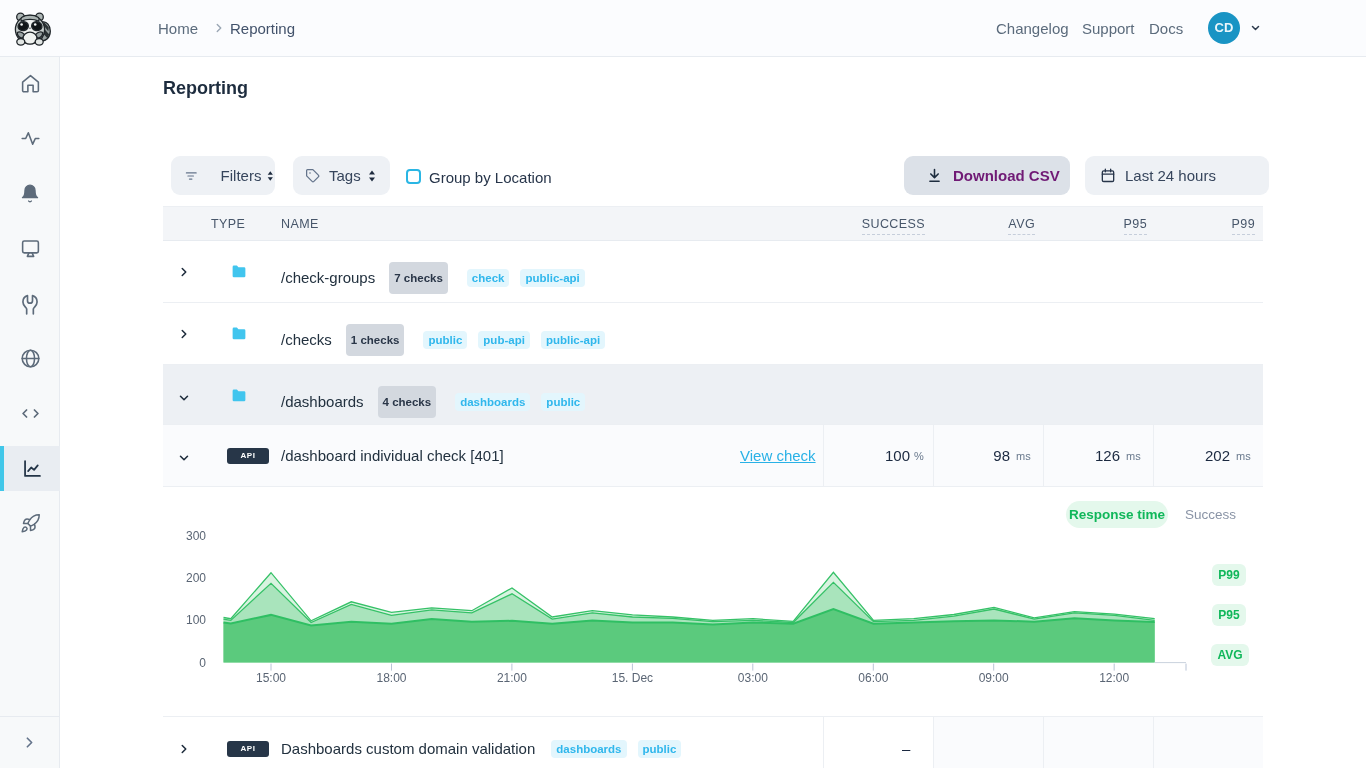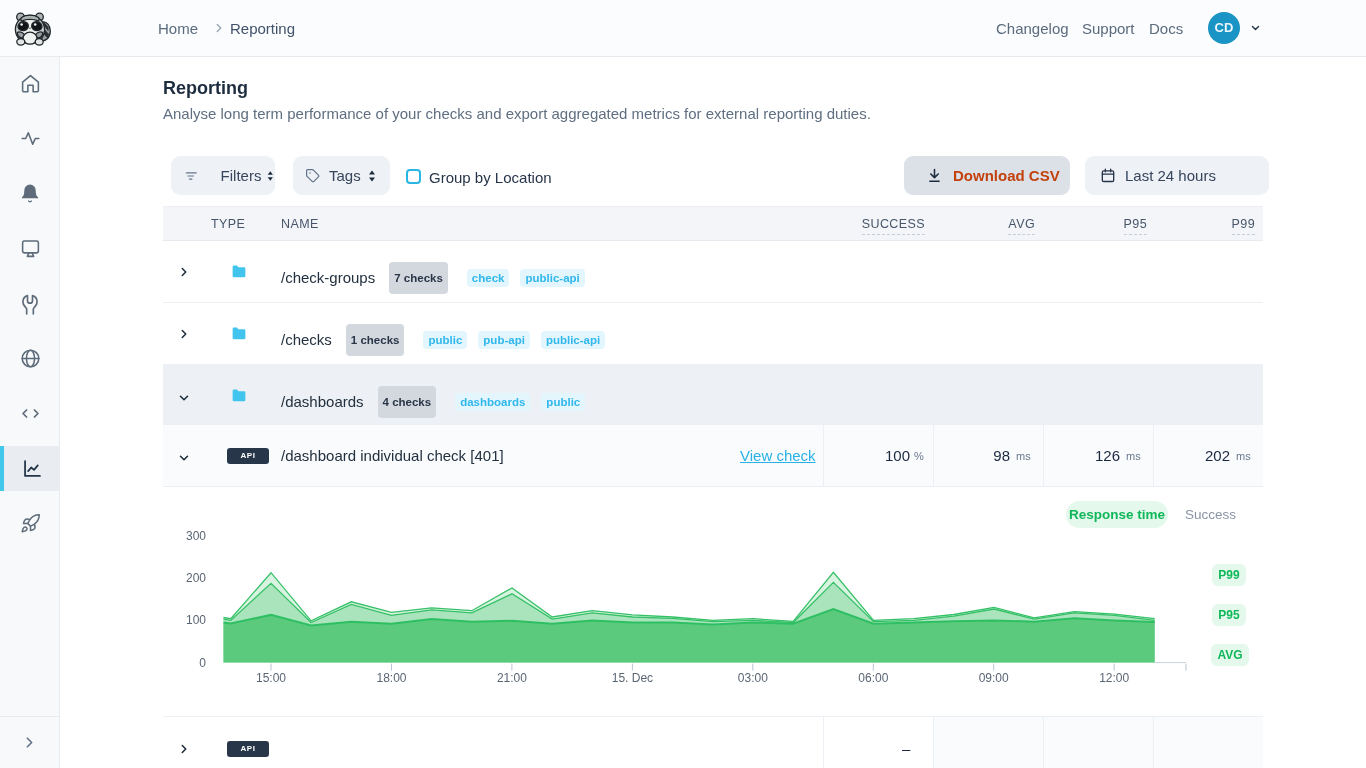--- a/index.html
+++ b/index.html
@@ -139,21 +139,20 @@
   </div>
   <div class="sidebottom">
     <svg width="17" height="17" viewBox="0 0 24 24" fill="none" stroke="#64748b" stroke-width="2.4" stroke-linecap="round" stroke-linejoin="round">
         <polyline points="9 18 15 12 9 6"></polyline>
       </svg>
   </div>
 </div>
 
 <div class="content">
   <h1>Reporting</h1>
-  <div class="subtitle">Analyse long term performance of your checks and export aggregated metrics for external reporting duties.</div>
 
   <div class="btn" style="left:111px;width:104px">
     <svg style="margin-left:13px" width="17" height="16" viewBox="0 0 24 24" fill="none" stroke="#64748b" stroke-width="2" stroke-linecap="round">
         <path d="M4 7 h16 M6.5 12 h9 M9 17 h4"></path>
       </svg>
     <span style="margin-left:22px">Filters</span>
     <svg style="margin-left:5px" width="10" height="12" viewBox="0 0 20 24" fill="#1e2b3e">
         <path d="M10 1 L16 9 H4 Z M10 23 L4 15 H16 Z"></path>
       </svg>
   </div>
@@ -162,21 +161,21 @@
         <path d="M12.6 2.6 L21.4 11.4 a2 2 0 0 1 0 2.8 L14.2 21.4 a2 2 0 0 1 -2.8 0 L2.6 12.6 V4 a1.4 1.4 0 0 1 1.4 -1.4 Z"></path>
         <circle cx="8" cy="8" r="1.3" fill="#64748b" stroke="none"></circle>
       </svg>
     <span style="margin-left:9px">Tags</span>
     <svg style="margin-left:6px" width="10" height="12" viewBox="0 0 20 24" fill="#1e2b3e">
         <path d="M10 1 L16 9 H4 Z M10 23 L4 15 H16 Z"></path>
       </svg>
   </div>
   <div class="cb"></div>
   <div class="cblabel">Group by Location</div>
-  <div class="btn" style="left:844px;width:166px;background:#dce1e8;font-weight:bold;color:#c2410c">
+  <div class="btn" style="left:844px;width:166px;background:#dce1e8;font-weight:bold;color:#701a75">
     <svg style="margin-left:22px" width="17" height="17" viewBox="0 0 24 24" fill="none" stroke="#1d2c3e" stroke-width="2.2" stroke-linecap="round" stroke-linejoin="round">
         <path d="M12 3.5 v11 M6.8 9.8 l5.2 5.2 5.2-5.2 M5.5 20 h13"></path>
       </svg>
     <span style="margin-left:10px">Download CSV</span>
   </div>
   <div class="btn" style="left:1025px;width:184px">
     <svg style="margin-left:15px" width="16" height="17" viewBox="0 0 24 24" fill="none" stroke="#27354a" stroke-width="2" stroke-linecap="round" stroke-linejoin="round">
         <rect x="3.5" y="5" width="17" height="16" rx="2"></rect>
         <path d="M8 2.5 v4 M16 2.5 v4 M3.5 10 h17"></path>
       </svg>
@@ -279,20 +278,21 @@
       <line x1="951.2" y1="176.6" x2="951.2" y2="183.6" stroke="#b9c4d6" stroke-width="1"></line>
       <line x1="1023" y1="176.6" x2="1023" y2="183.6" stroke="#b9c4d6" stroke-width="1"></line>
     </svg>
   </div>
 
   <div class="row" style="top:660px;height:51px;border-bottom:none">
     <svg class="chev" style="top:25px" width="14" height="14" viewBox="0 0 24 24" fill="none" stroke="#1e2c3c" stroke-width="2.6" stroke-linecap="round" stroke-linejoin="round">
         <polyline points="9 18 15 12 9 6"></polyline>
       </svg>
     <div class="apibadge" style="top:24px">API</div>
+    <div class="name" style="left:118px;top:23px">Dashboards custom domain validation<span class="tag" style="margin-left:16px">dashboards</span><span class="tag" style="margin-left:11px">public</span></div>
     <div class="abs" style="left:771px;top:0;width:329px;height:52px;background:#fafbfd"></div>
     <div class="vline" style="left:660px"></div>
     <div class="vline" style="left:770px"></div>
     <div class="vline" style="left:880px"></div>
     <div class="vline" style="left:990px"></div>
     <div class="abs" style="left:739px;top:23px;font-size:15px;color:#1b2940">–</div>
   </div>
 </div>
 
 </body></html>

